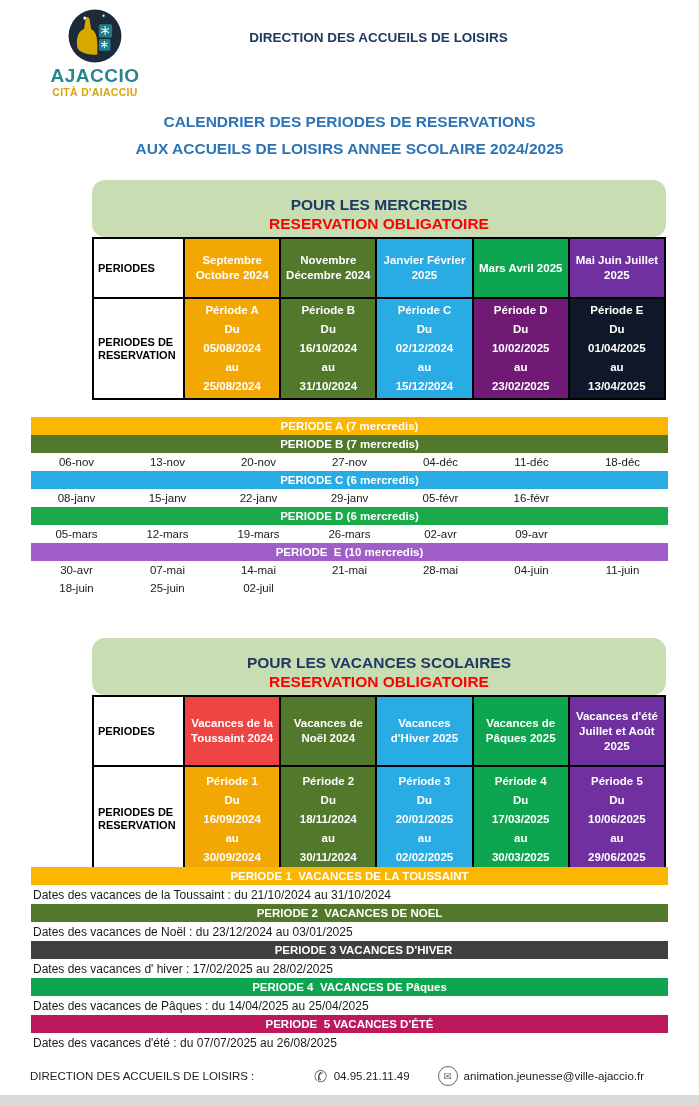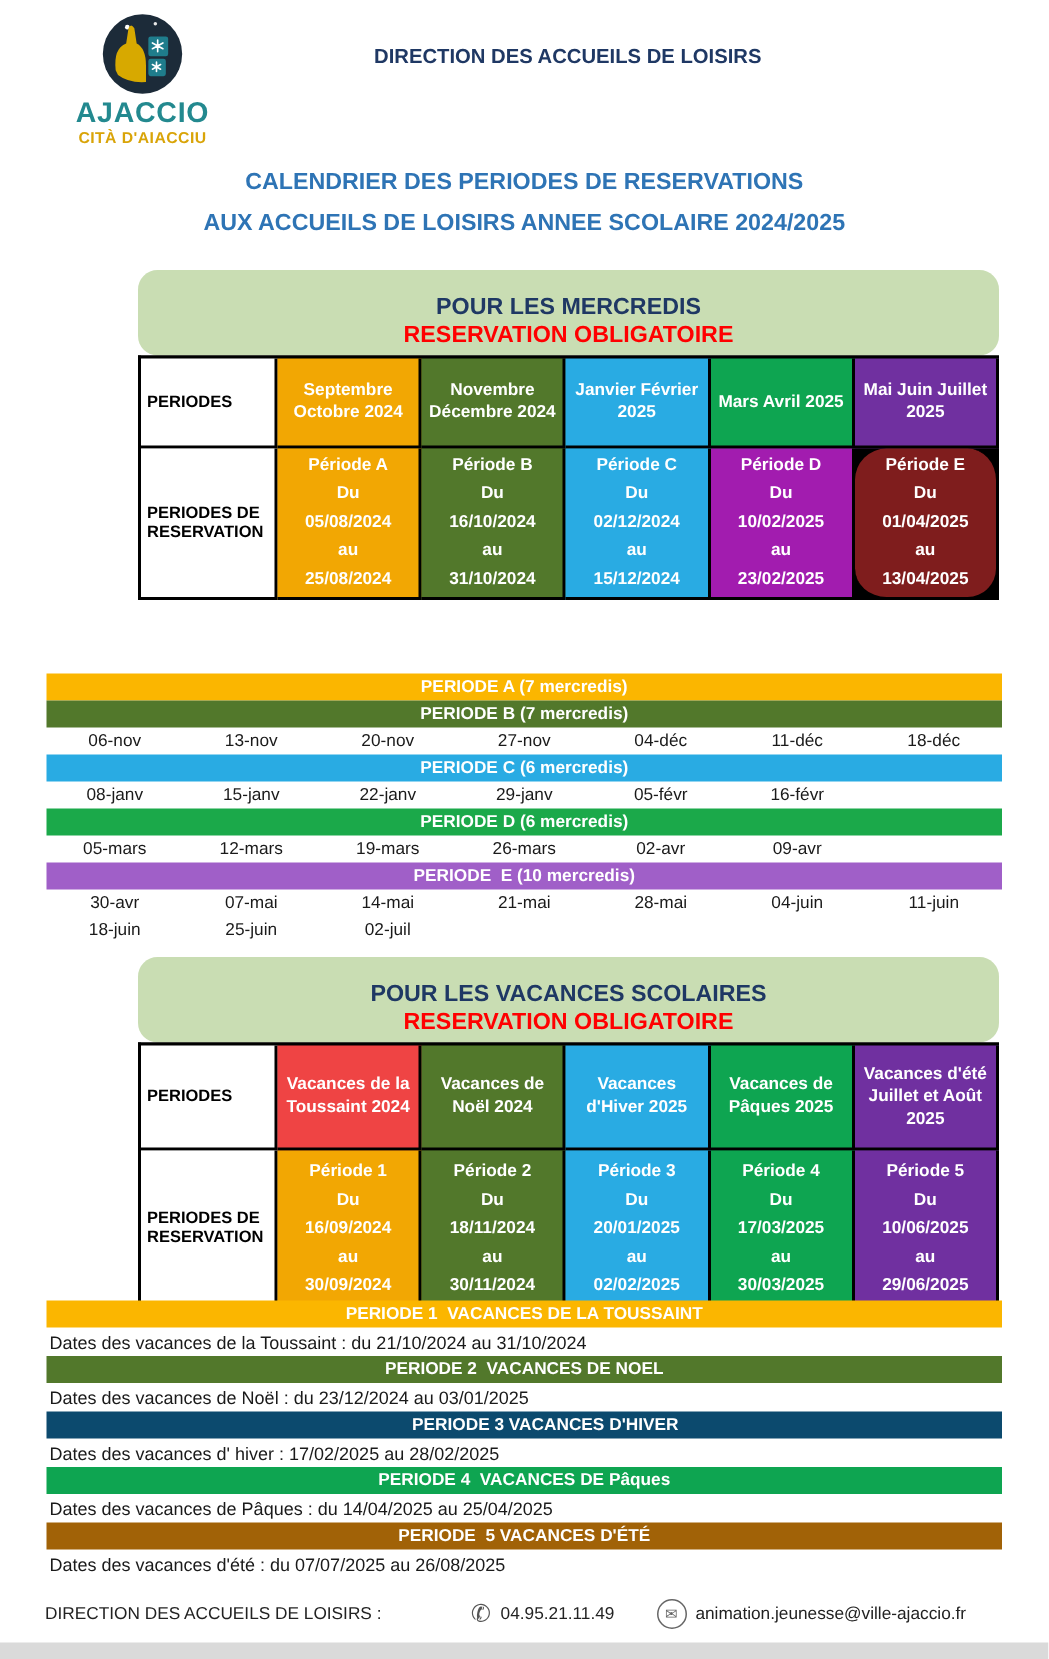--- a/index.html
+++ b/index.html
@@ -29,21 +29,21 @@
     display:flex;flex-direction:column;align-items:center;justify-content:center;
     text-align:center;font-weight:bold;color:#fff;font-size:11.5px;line-height:15px;padding:2px 1px;}
   .cell.label{background:#fff;color:#000;align-items:flex-start;text-align:left;
     padding-left:4px;font-size:11px;line-height:13px;justify-content:center;}
   .row1{min-height:54px;}
   .row2{min-height:94px;line-height:19px;}
   .t2 .row1{min-height:64px;}
   .t2 .row2{min-height:100px;}
 
   
-  .schedule{position:absolute;left:31px;width:637px;top:417px;margin-top:32px;}
+  .schedule{position:absolute;left:31px;width:637px;top:417px;}
   .band{height:18px;display:flex;align-items:center;justify-content:center;
     color:#fff;font-weight:bold;font-size:11.5px;white-space:pre;}
   .dates{display:grid;grid-template-columns:repeat(7,1fr);height:18px;align-items:center;}
   .dates span{text-align:center;font-size:11.5px;color:#1a1a1a;}
 
   
   .details{position:absolute;left:31px;width:637px;top:867px;}
   .detail-text{height:19px;display:flex;align-items:center;
     font-size:12px;color:#1a1a1a;padding-left:2px;}
 
@@ -114,28 +114,28 @@
         <div>au</div>
         <div>31/10/2024</div>
       </div>
       <div class="cell row2" style="background-color: rgb(41, 171, 227);">
         <div>Période C</div>
         <div>Du</div>
         <div>02/12/2024</div>
         <div>au</div>
         <div>15/12/2024</div>
       </div>
-      <div class="cell row2" style="background-color: #a21caf;">
+      <div class="cell row2" style="background-color: #701a75;">
         <div>Période D</div>
         <div>Du</div>
         <div>10/02/2025</div>
         <div>au</div>
         <div>23/02/2025</div>
       </div>
-      <div class="cell row2" style="background-color: #7f1d1d; border-radius: 21px;">
+      <div class="cell row2" style="background-color: #0f172a;">
         <div>Période E</div>
         <div>Du</div>
         <div>01/04/2025</div>
         <div>au</div>
         <div>13/04/2025</div>
       </div>
     </div>
   </div>
 
   <div class="schedule">
@@ -241,25 +241,25 @@
         <div>29/06/2025</div>
       </div>
     </div>
   </div>
 
   <div class="details">
     <div class="band" style="background-color: rgb(251, 182, 0);">PERIODE 1  VACANCES DE LA TOUSSAINT</div>
     <div class="detail-text">Dates des vacances de la Toussaint : du 21/10/2024 au 31/10/2024</div>
     <div class="band" style="background-color: rgb(82, 120, 43);">PERIODE 2  VACANCES DE NOEL</div>
     <div class="detail-text">Dates des vacances de Noël : du 23/12/2024 au 03/01/2025</div>
-    <div class="band" style="background-color: #0c4a6e; padding-left: 28px;">PERIODE 3 VACANCES D'HIVER</div>
+    <div class="band" style="background-color: #404040; padding-left: 28px;">PERIODE 3 VACANCES D'HIVER</div>
     <div class="detail-text">Dates des vacances d' hiver : 17/02/2025 au 28/02/2025</div>
     <div class="band" style="background-color: rgb(14, 165, 81);">PERIODE 4  VACANCES DE Pâques</div>
     <div class="detail-text">Dates des vacances de Pâques : du 14/04/2025 au 25/04/2025</div>
-    <div class="band" style="background-color: #a16207;">PERIODE  5 VACANCES D'ÉTÉ</div>
+    <div class="band" style="background-color: #be185d;">PERIODE  5 VACANCES D'ÉTÉ</div>
     <div class="detail-text">Dates des vacances d'été : du 07/07/2025 au 26/08/2025</div>
   </div>
 
   <div class="footer">
     <span class="flabel">DIRECTION DES ACCUEILS DE LOISIRS :</span>
     <span class="phone-group">
       <span class="icon-phone">✆</span>
       <span>04.95.21.11.49</span>
     </span>
     <span class="mail-group">

